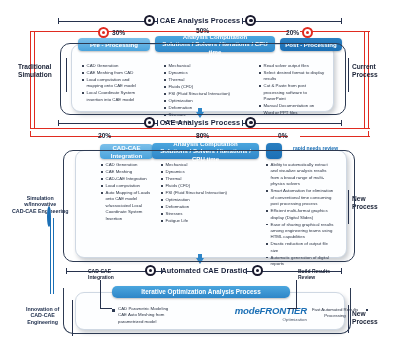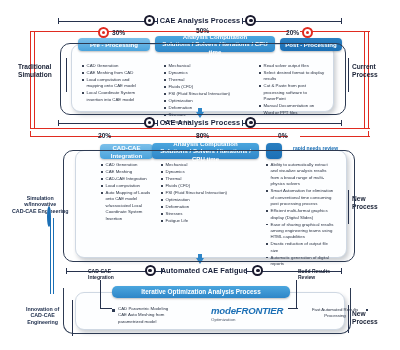--- a/index.html
+++ b/index.html
@@ -105,21 +105,21 @@
   }
   .arrow-down {
     position: absolute; width: 0; height: 0;
     border-left: 4px solid transparent;
     border-right: 4px solid transparent;
     border-top: 6px solid #2e86c8;
   }
   .arrow-stem {
     position: absolute; width: 4px; background: #2e86c8;
   }
-  .mf-wrap { position: absolute; text-align: left; }
+  .mf-wrap { position: absolute; text-align: right; margin-left: 10px; }
   .mf-name { font-size: 9.6px; font-weight: bold; color: #1b6fb5; font-style: italic; letter-spacing:-.2px;}
   .mf-sub  { font-size: 4.4px; color: #4b5768; margin-top: 1px; }
   .col-txt { position: absolute; font-size: 4.35px; line-height: 1.45; color: #2a3343; }
   .dotsq { position:absolute; width:3px;height:3px;background:#2d3a52; }
 </style>
 </head>
 <body>
 
 <div id="root">
 
@@ -291,21 +291,21 @@
   <div class="blueline" style="left:53px;top:218px;width:1.2px;height:76px;"></div>
 
   <div class="arrow-stem" style="left:198px;top:254px;height:5px;"></div>
   <div class="arrow-down" style="left:196px;top:258px;"></div>
 
   <div style="position:absolute;left:66px;top:264px;width:276px;height:13px;">
     <div class="band-rule" style="left:0;width:96px;"></div>
     <div class="band-rule" style="right:0;width:96px;"></div>
     <div class="band-title" style="position:absolute;left:0;top:0;width:100%;height:100%;">
       <span class="gear"></span>
-      <span>Automated CAE Fatigue</span>
+      <span>Automated CAE Drastic</span>
       <span class="gear"></span>
     </div>
   </div>
 
   <div class="panel" style="left:75px;top:292px;width:270px;height:38px;">
     <div class="col-txt" style="left:42px;top:13px;width:60px;">
       <div>CAD Parametric Modeling</div>
       <div>CAE Auto Meshing from parametrized model</div>
     </div>
     <div class="mf-wrap" style="left:135px;top:12px;width:86px;">

